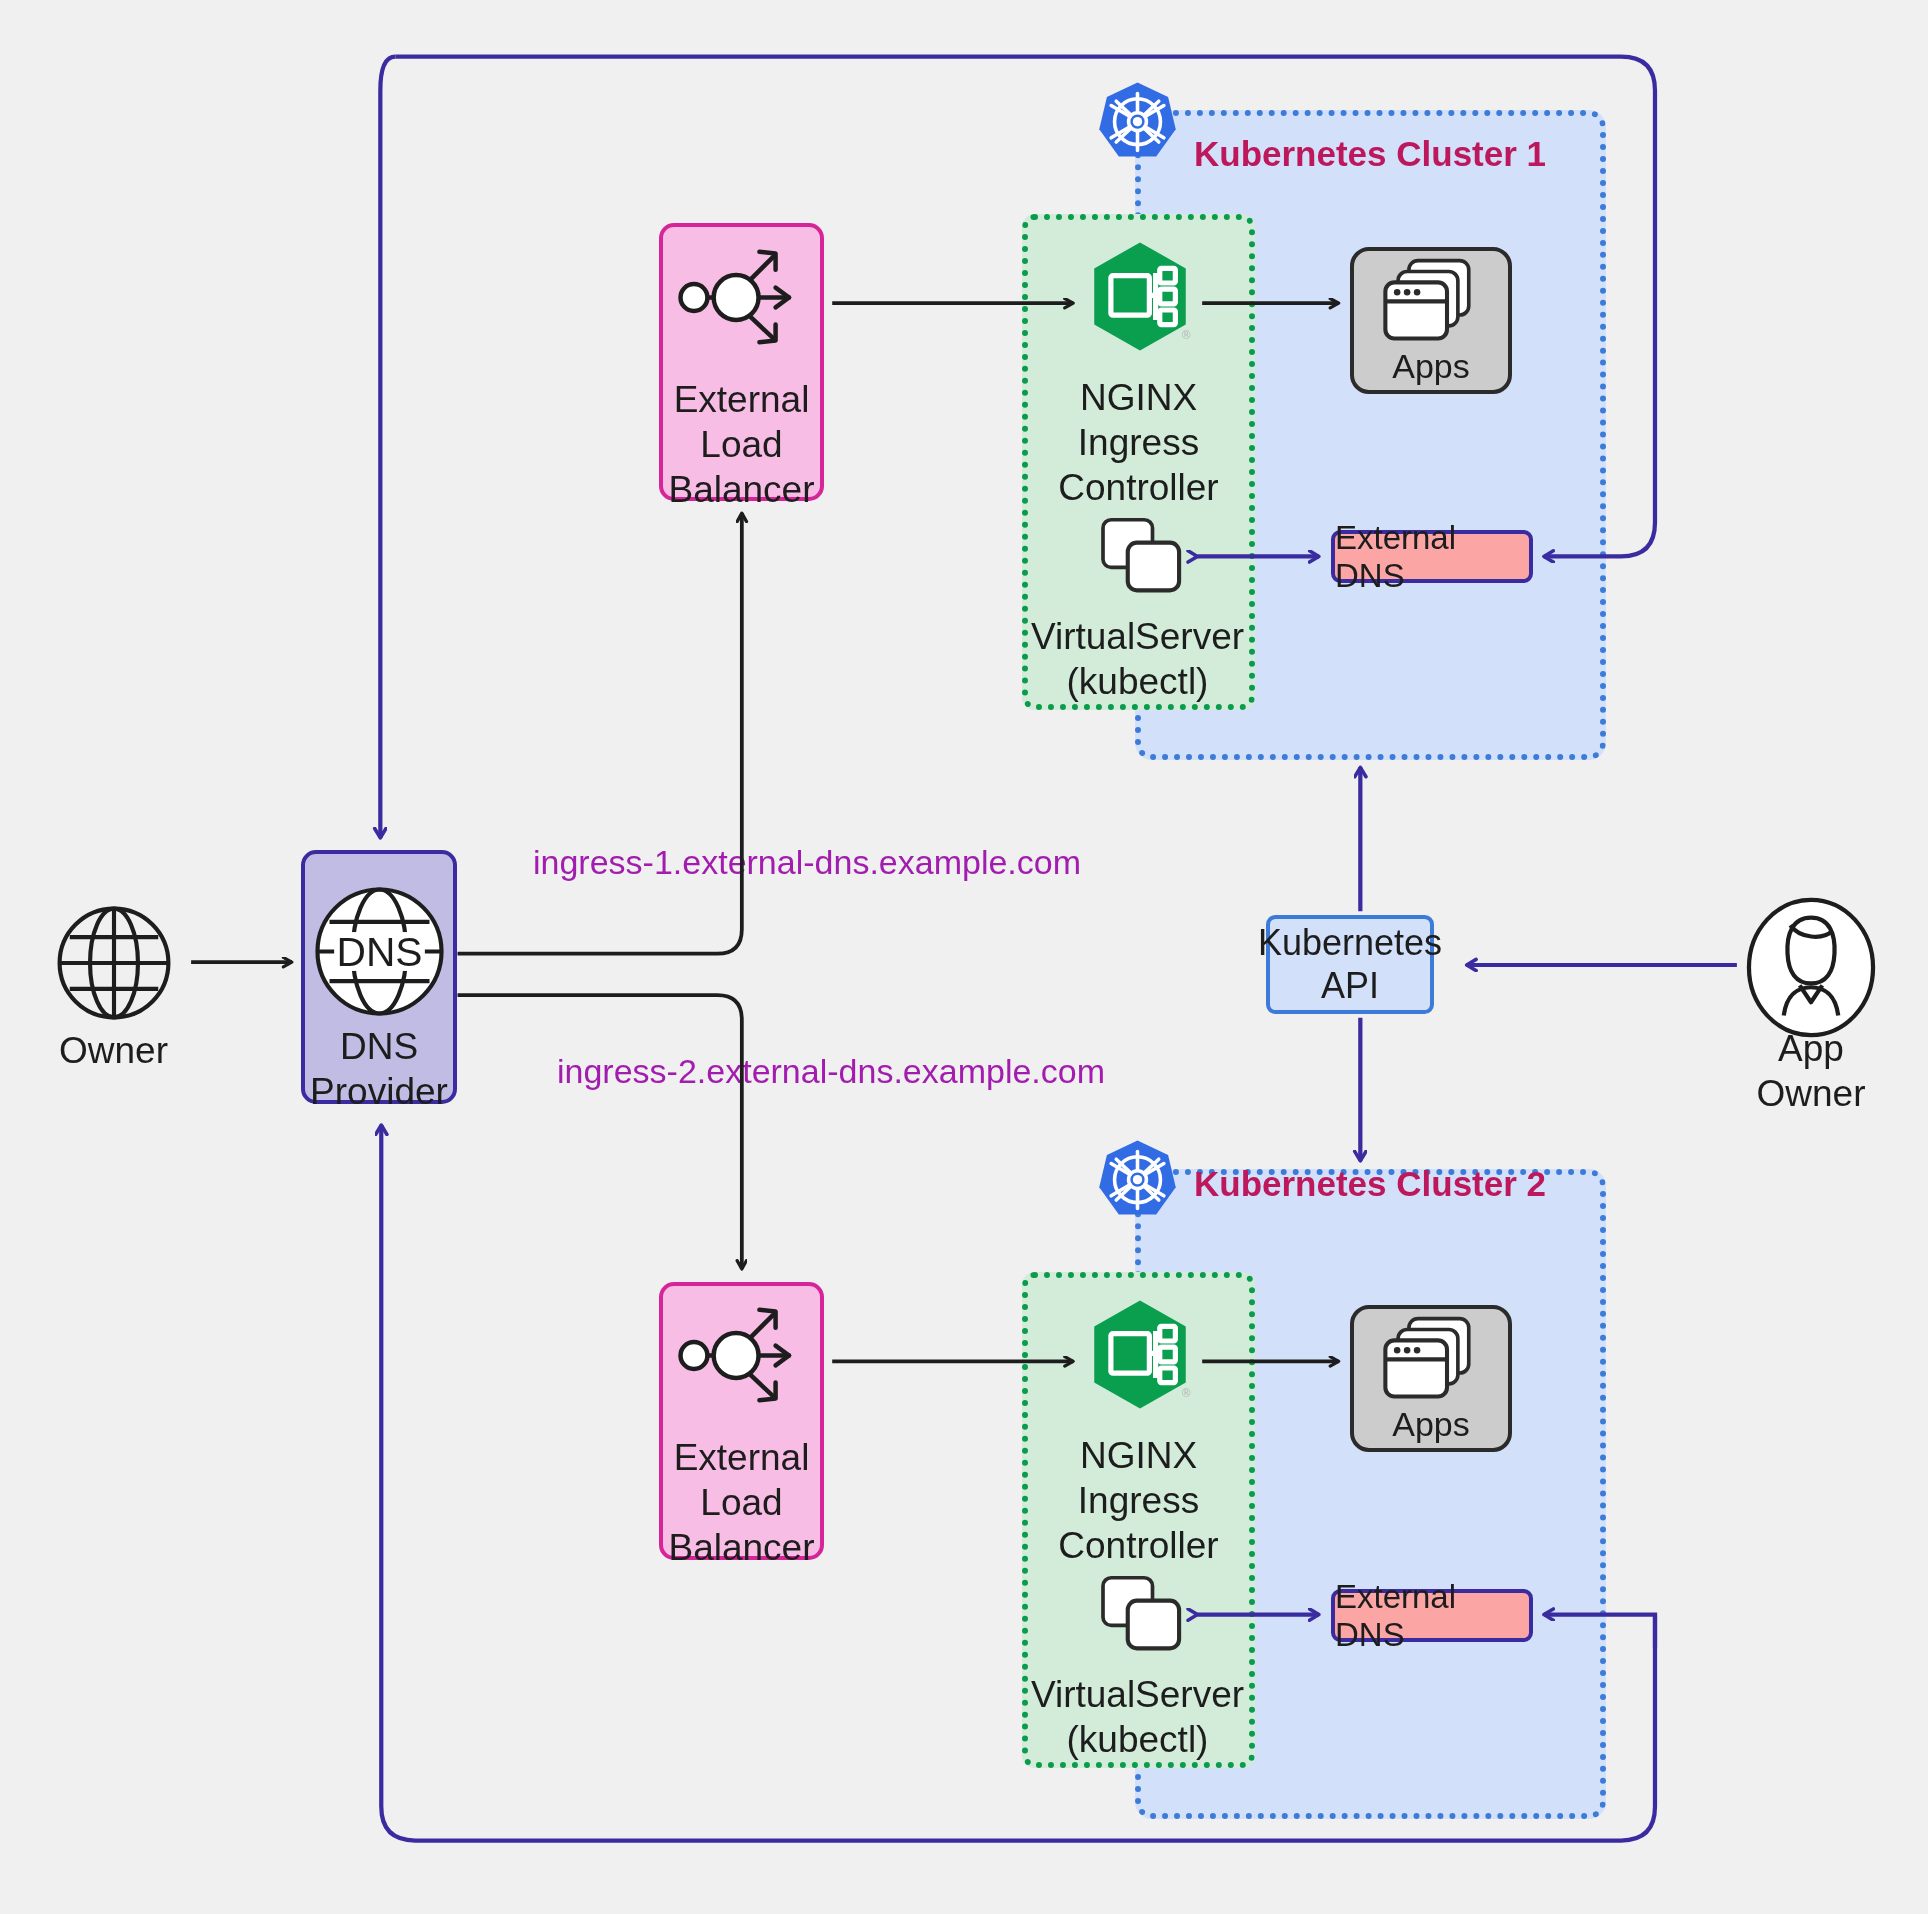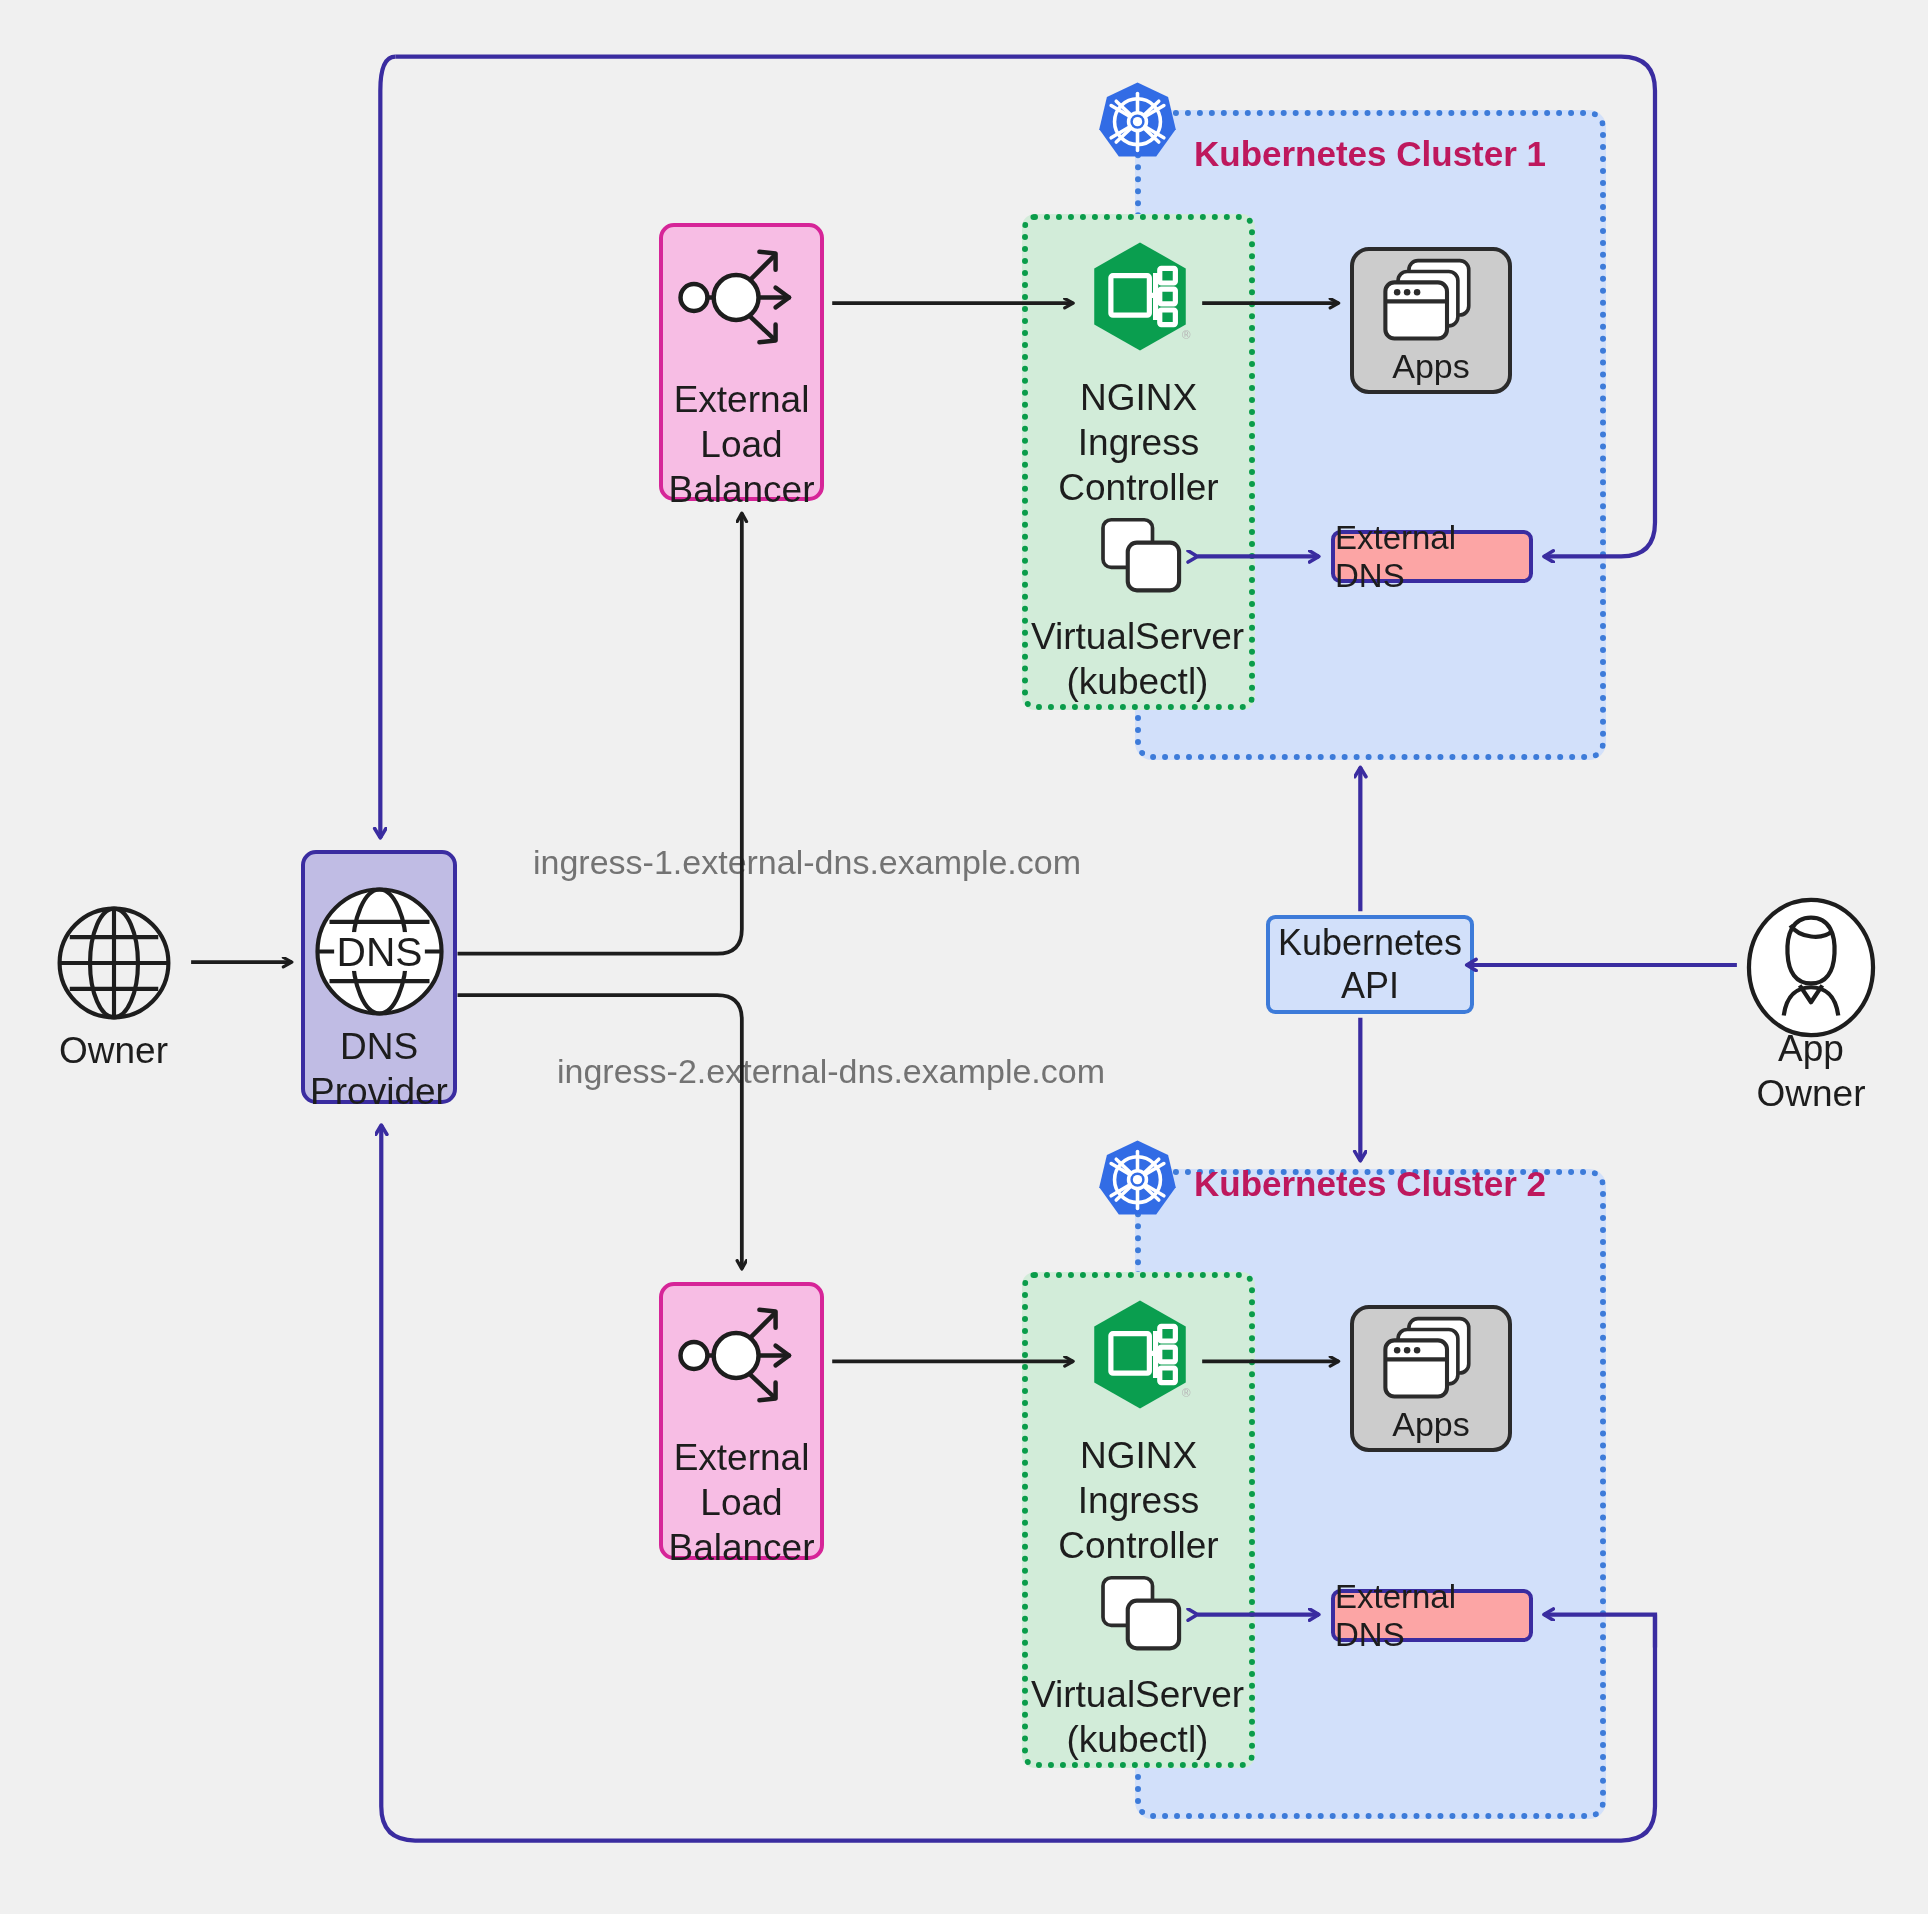--- a/index.html
+++ b/index.html
@@ -22,21 +22,21 @@
   .extdns{background:#fca5a5;border:4.7px solid #3a2ca0;border-radius:9.4px;
           display:flex;align-items:center;justify-content:center;}
   .extdns span{font-size:33px;font-weight:400;color:#1d1d1d;}
   .apps{background:#cccccc;border:4.7px solid #2b2b2b;border-radius:19px;}
   .kapi{background:#d2e0fa;border:4.7px solid #3d7bd9;border-radius:9.4px;
         display:flex;align-items:center;justify-content:center;}
   .kapi span{font-size:36px;line-height:1.18;text-align:center;color:#1d1d1d;}
 
   .lbl-lg{font-size:37px;font-weight:400;}
   .lbl-md{font-size:34px;font-weight:400;}
-  .hostlabel{position:absolute;font-size:34px;white-space:nowrap;color:#737373;}
+  .hostlabel{position:absolute;font-size:34px;white-space:nowrap;color:#a21caf;}
   .icobox{position:absolute;}
 </style>
 </head>
 <body>
 
 <div id="stage">
 
   <div class="node cluster" style="left:1135px;top:110px;width:471px;height:650px;"></div>
   <div class="clusterlabel" style="left:1194px;top:134px;">Kubernetes Cluster 1</div>
 
@@ -245,21 +245,21 @@
         <line x1="20" y1="42" x2="128" y2="42"></line>
         <line x1="20" y1="106" x2="128" y2="106"></line>
       </g>
       <rect x="25" y="53" width="98" height="42" fill="#ffffff"></rect>
       <text x="74" y="90" text-anchor="middle" font-size="44" font-family="Liberation Sans, sans-serif" fill="#1d1d1d">DNS</text>
     </svg>
   </div>
   <div class="cap lbl-lg" style="left:299px;top:1024px;width:160px;">DNS
 Provider</div>
 
-  <div class="node kapi" style="left:1266px;top:915px;width:208px;height:99px;">
+  <div class="node kapi" style="left:1266px;top:915px;width:168px;height:99px;">
     <span>Kubernetes
 API</span>
   </div>
 
   <div class="icobox" style="left:1745px;top:897px;width:132px;height:141px;">
     <svg viewBox="0 0 140 150" width="132" height="141">
       <ellipse cx="70" cy="75" rx="66" ry="72" fill="#ffffff" stroke="#1d1d1d" stroke-width="4.5"></ellipse>
       <g fill="none" stroke="#1d1d1d" stroke-width="4.5" stroke-linejoin="round">
         <path d="M70 22 C50 22 44 40 45 60 C46 80 54 92 70 92 C86 92 94 80 95 60 C96 40 90 22 70 22 Z"></path>
         <path d="M48 30 C58 44 82 46 93 36"></path>

